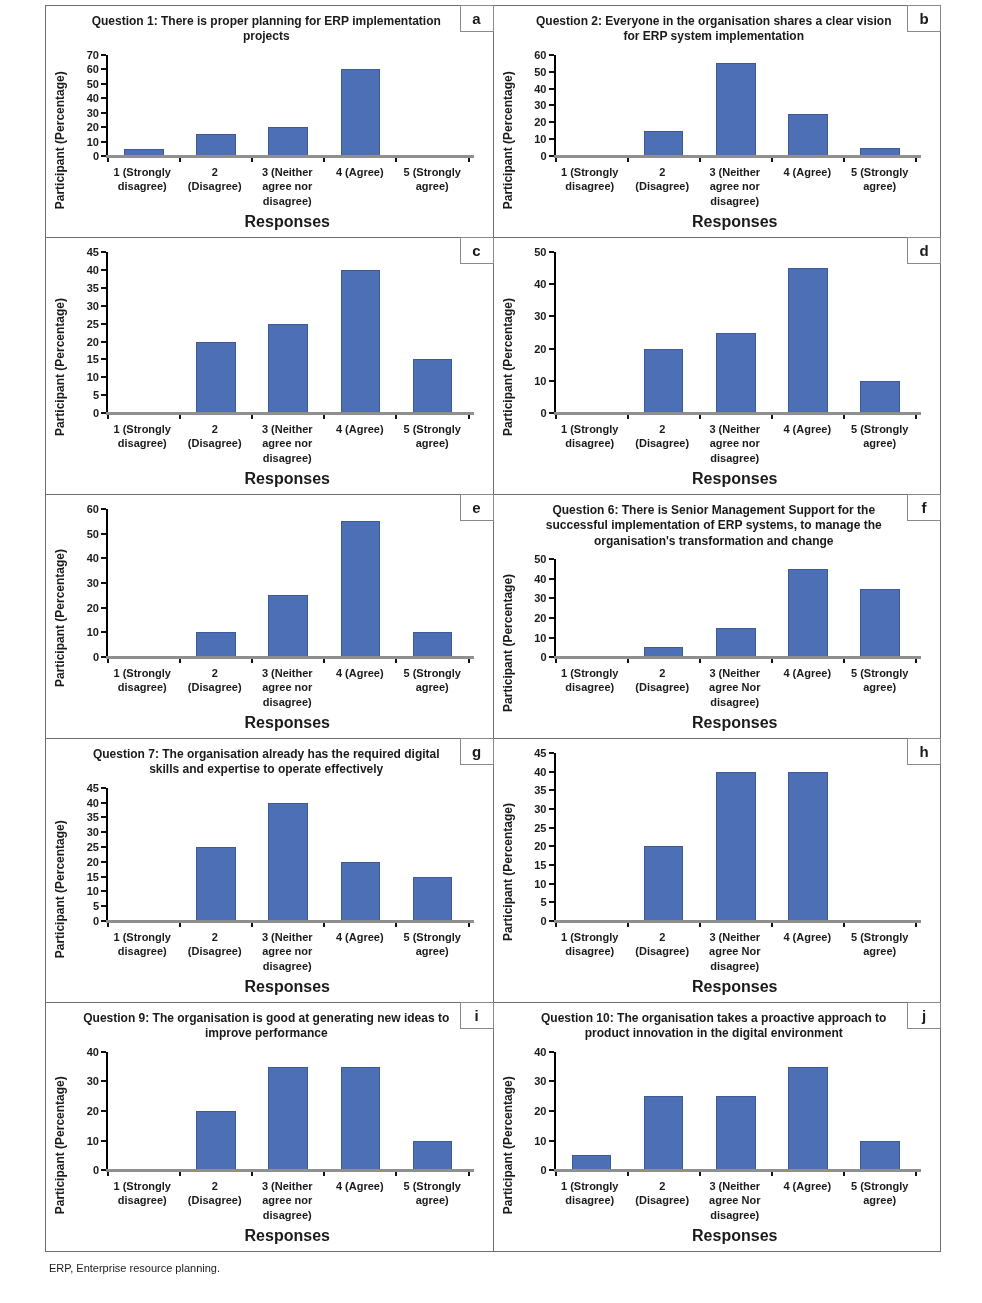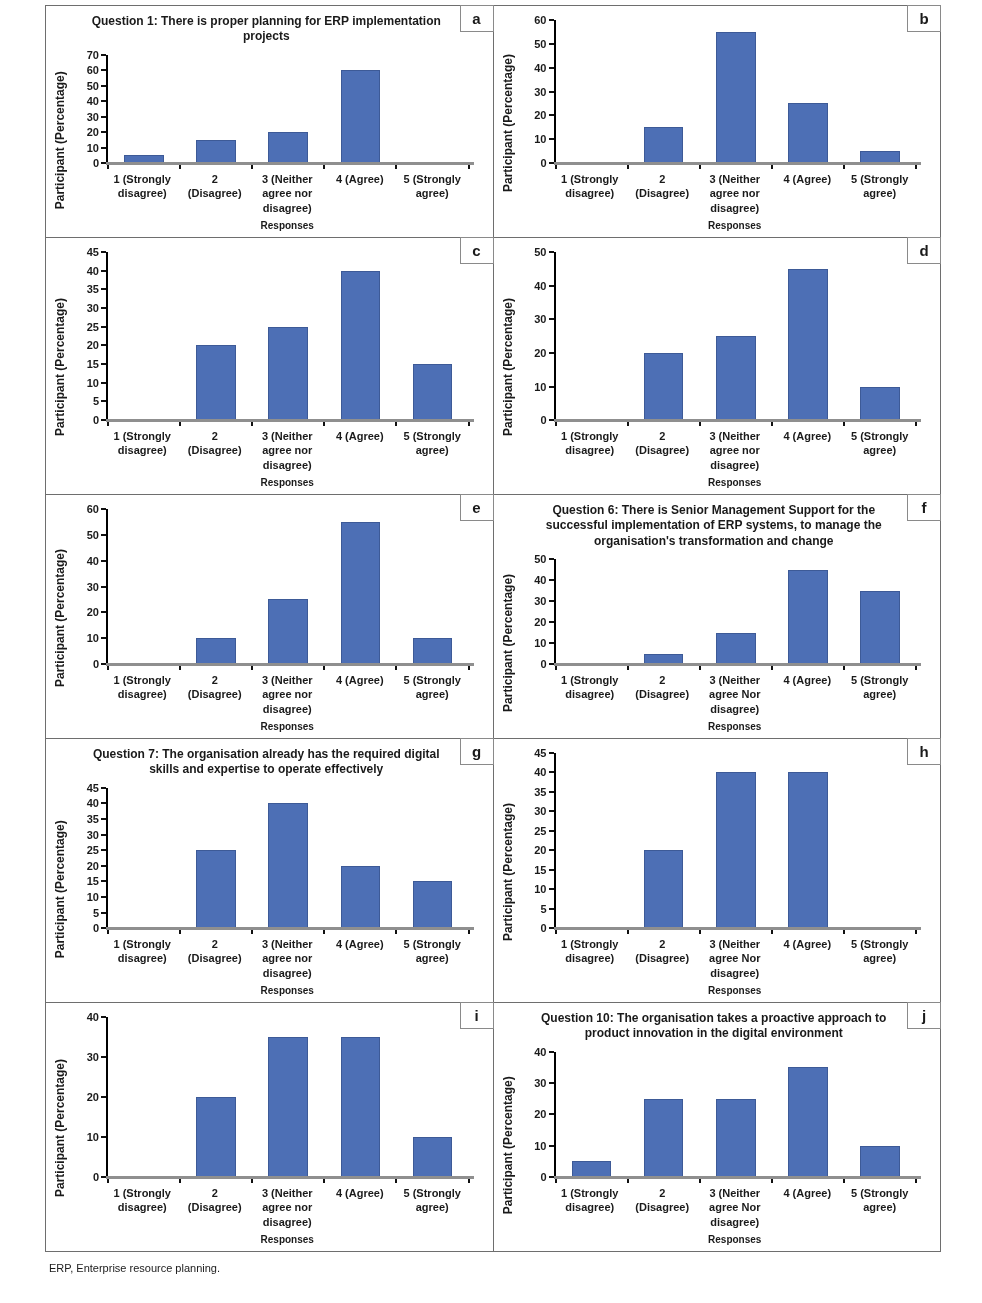--- a/index.html
+++ b/index.html
@@ -20,21 +20,21 @@
   .y-title{writing-mode:vertical-rl;transform:rotate(180deg);font-weight:bold;font-size:12px;text-align:center;flex:0 0 16px;line-height:16px}
   .plot-col{flex:1;display:flex;flex-direction:column;min-width:0}
   .plot-area{flex:1;position:relative;margin:8px 12px 0 38px;border-left:2px solid #000}
   .baseline{position:absolute;left:-2px;right:-5px;bottom:-2px;height:3px;background:#8f8f8f}
   .bar{position:absolute;bottom:0;width:11%;box-sizing:border-box;border-style:solid;border-width:1px;border-bottom:none}
   .ytick{position:absolute;right:calc(100% + 9px);transform:translateY(50%);bottom:0;font-weight:bold;font-size:11px;line-height:1}
   .ymark{position:absolute;left:-7px;width:5px;height:2px;background:#111;transform:translateY(50%)}
   .xmark{position:absolute;top:100%;width:2px;height:6px;background:#111;transform:translateX(-50%)}
   .x-labels{display:flex;margin:9px 12px 0 38px}
   .x-label{flex:1;text-align:center;font-weight:bold;font-size:11px;line-height:1.3;padding:0 7px;box-sizing:border-box}
-  .x-title{text-align:center;font-weight:bold;font-size:10px;margin:5px 12px 2px 38px}
+  .x-title{text-align:center;font-weight:bold;font-size:16px;margin:5px 12px 2px 38px}
   #footer{margin:10px 0 0 46px}
   #footnote{font-size:11px;margin-bottom:6px;margin-left:3px}
   #caption{font-size:12.5px}
   #caption b{font-weight:bold}
 </style>
 </head>
 <body>
 
 <div id="chart-grid">
     <div class="row">
@@ -79,20 +79,21 @@
               <div class="x-label">3 (Neither agree nor disagree)</div>
               <div class="x-label">4 (Agree)</div>
               <div class="x-label">5 (Strongly agree)</div>
             </div>
             <div class="x-title">Responses</div>
           </div>
         </div>
       </div>
       <div class="panel" style="border-color: rgb(110, 110, 110);">
         <div class="corner">b</div>
+        <div class="chart-title">Question 2: Everyone in the organisation shares a clear vision for ERP system implementation</div>
         <div class="chart-body">
           <div class="y-title">Participant (Percentage)</div>
           <div class="plot-col">
             <div class="plot-area">
               <div class="ytick" style="bottom: 0%;">0</div>
               <div class="ymark" style="bottom: 0%;"></div>
               <div class="ytick" style="bottom: 16.6667%;">10</div>
               <div class="ymark" style="bottom: 16.6667%;"></div>
               <div class="ytick" style="bottom: 33.3333%;">20</div>
               <div class="ymark" style="bottom: 33.3333%;"></div>
@@ -403,20 +404,21 @@
               <div class="x-label">5 (Strongly agree)</div>
             </div>
             <div class="x-title">Responses</div>
           </div>
         </div>
       </div>
     </div>
     <div class="row">
       <div class="panel" style="border-color: rgb(110, 110, 110);">
         <div class="corner">i</div>
+        <div class="chart-title">Question 9: The organisation is good at generating new ideas to improve performance</div>
         <div class="chart-body">
           <div class="y-title">Participant (Percentage)</div>
           <div class="plot-col">
             <div class="plot-area">
               <div class="ytick" style="bottom: 0%;">0</div>
               <div class="ymark" style="bottom: 0%;"></div>
               <div class="ytick" style="bottom: 25%;">10</div>
               <div class="ymark" style="bottom: 25%;"></div>
               <div class="ytick" style="bottom: 50%;">20</div>
               <div class="ymark" style="bottom: 50%;"></div>

